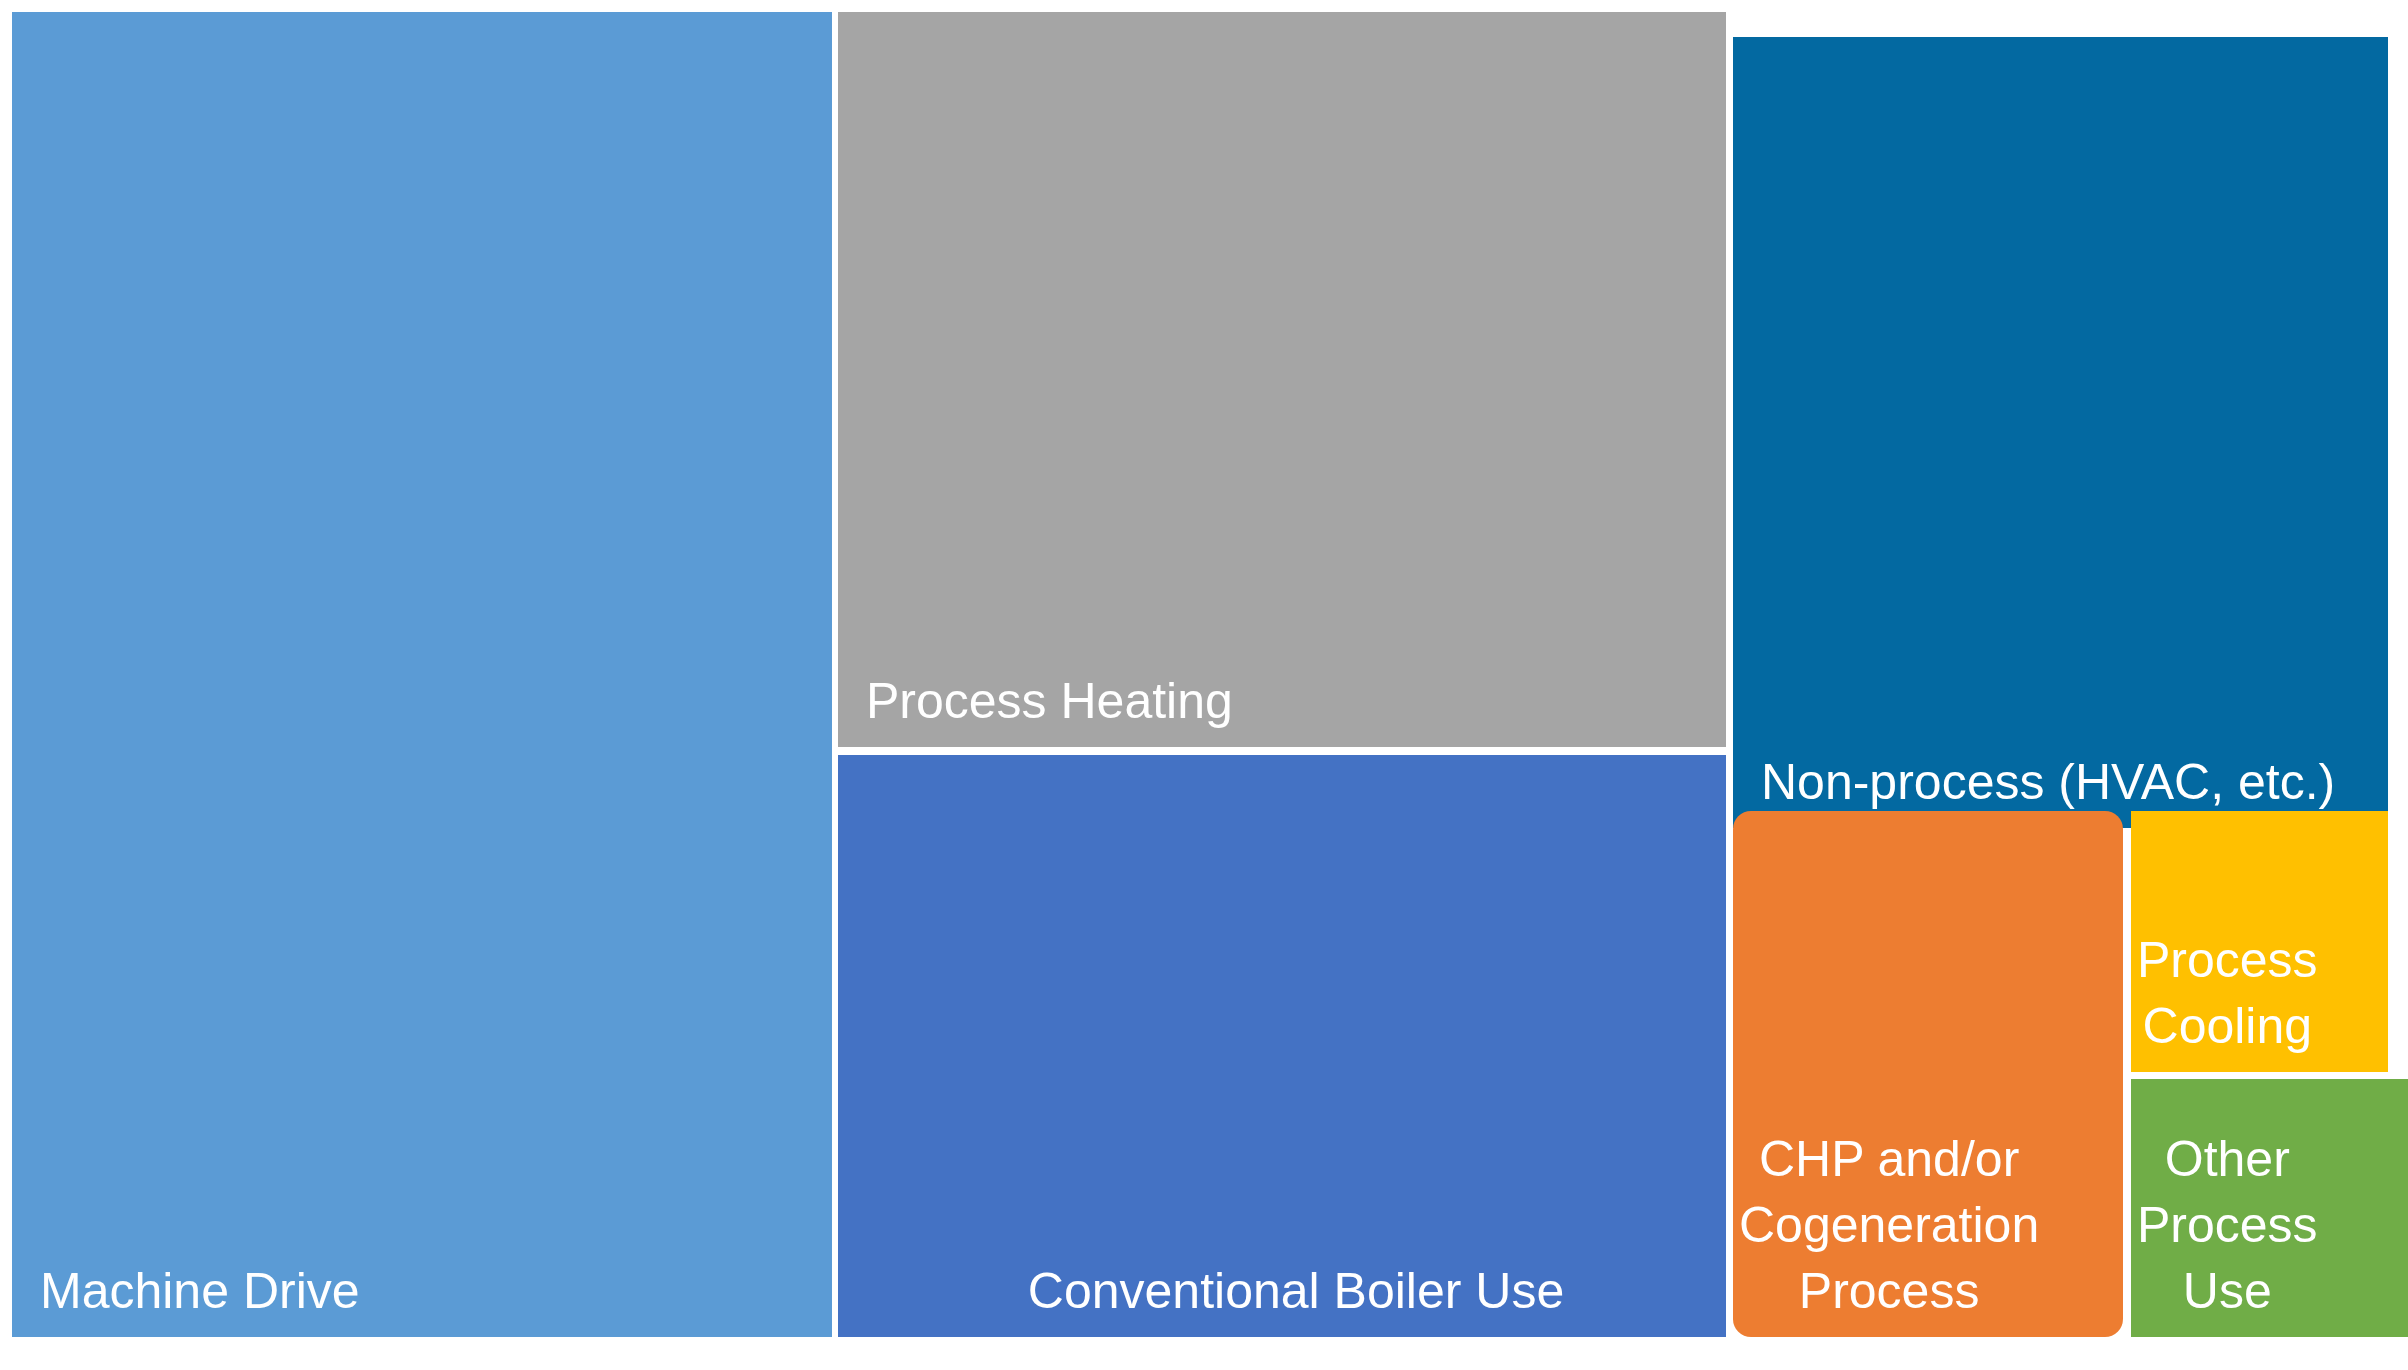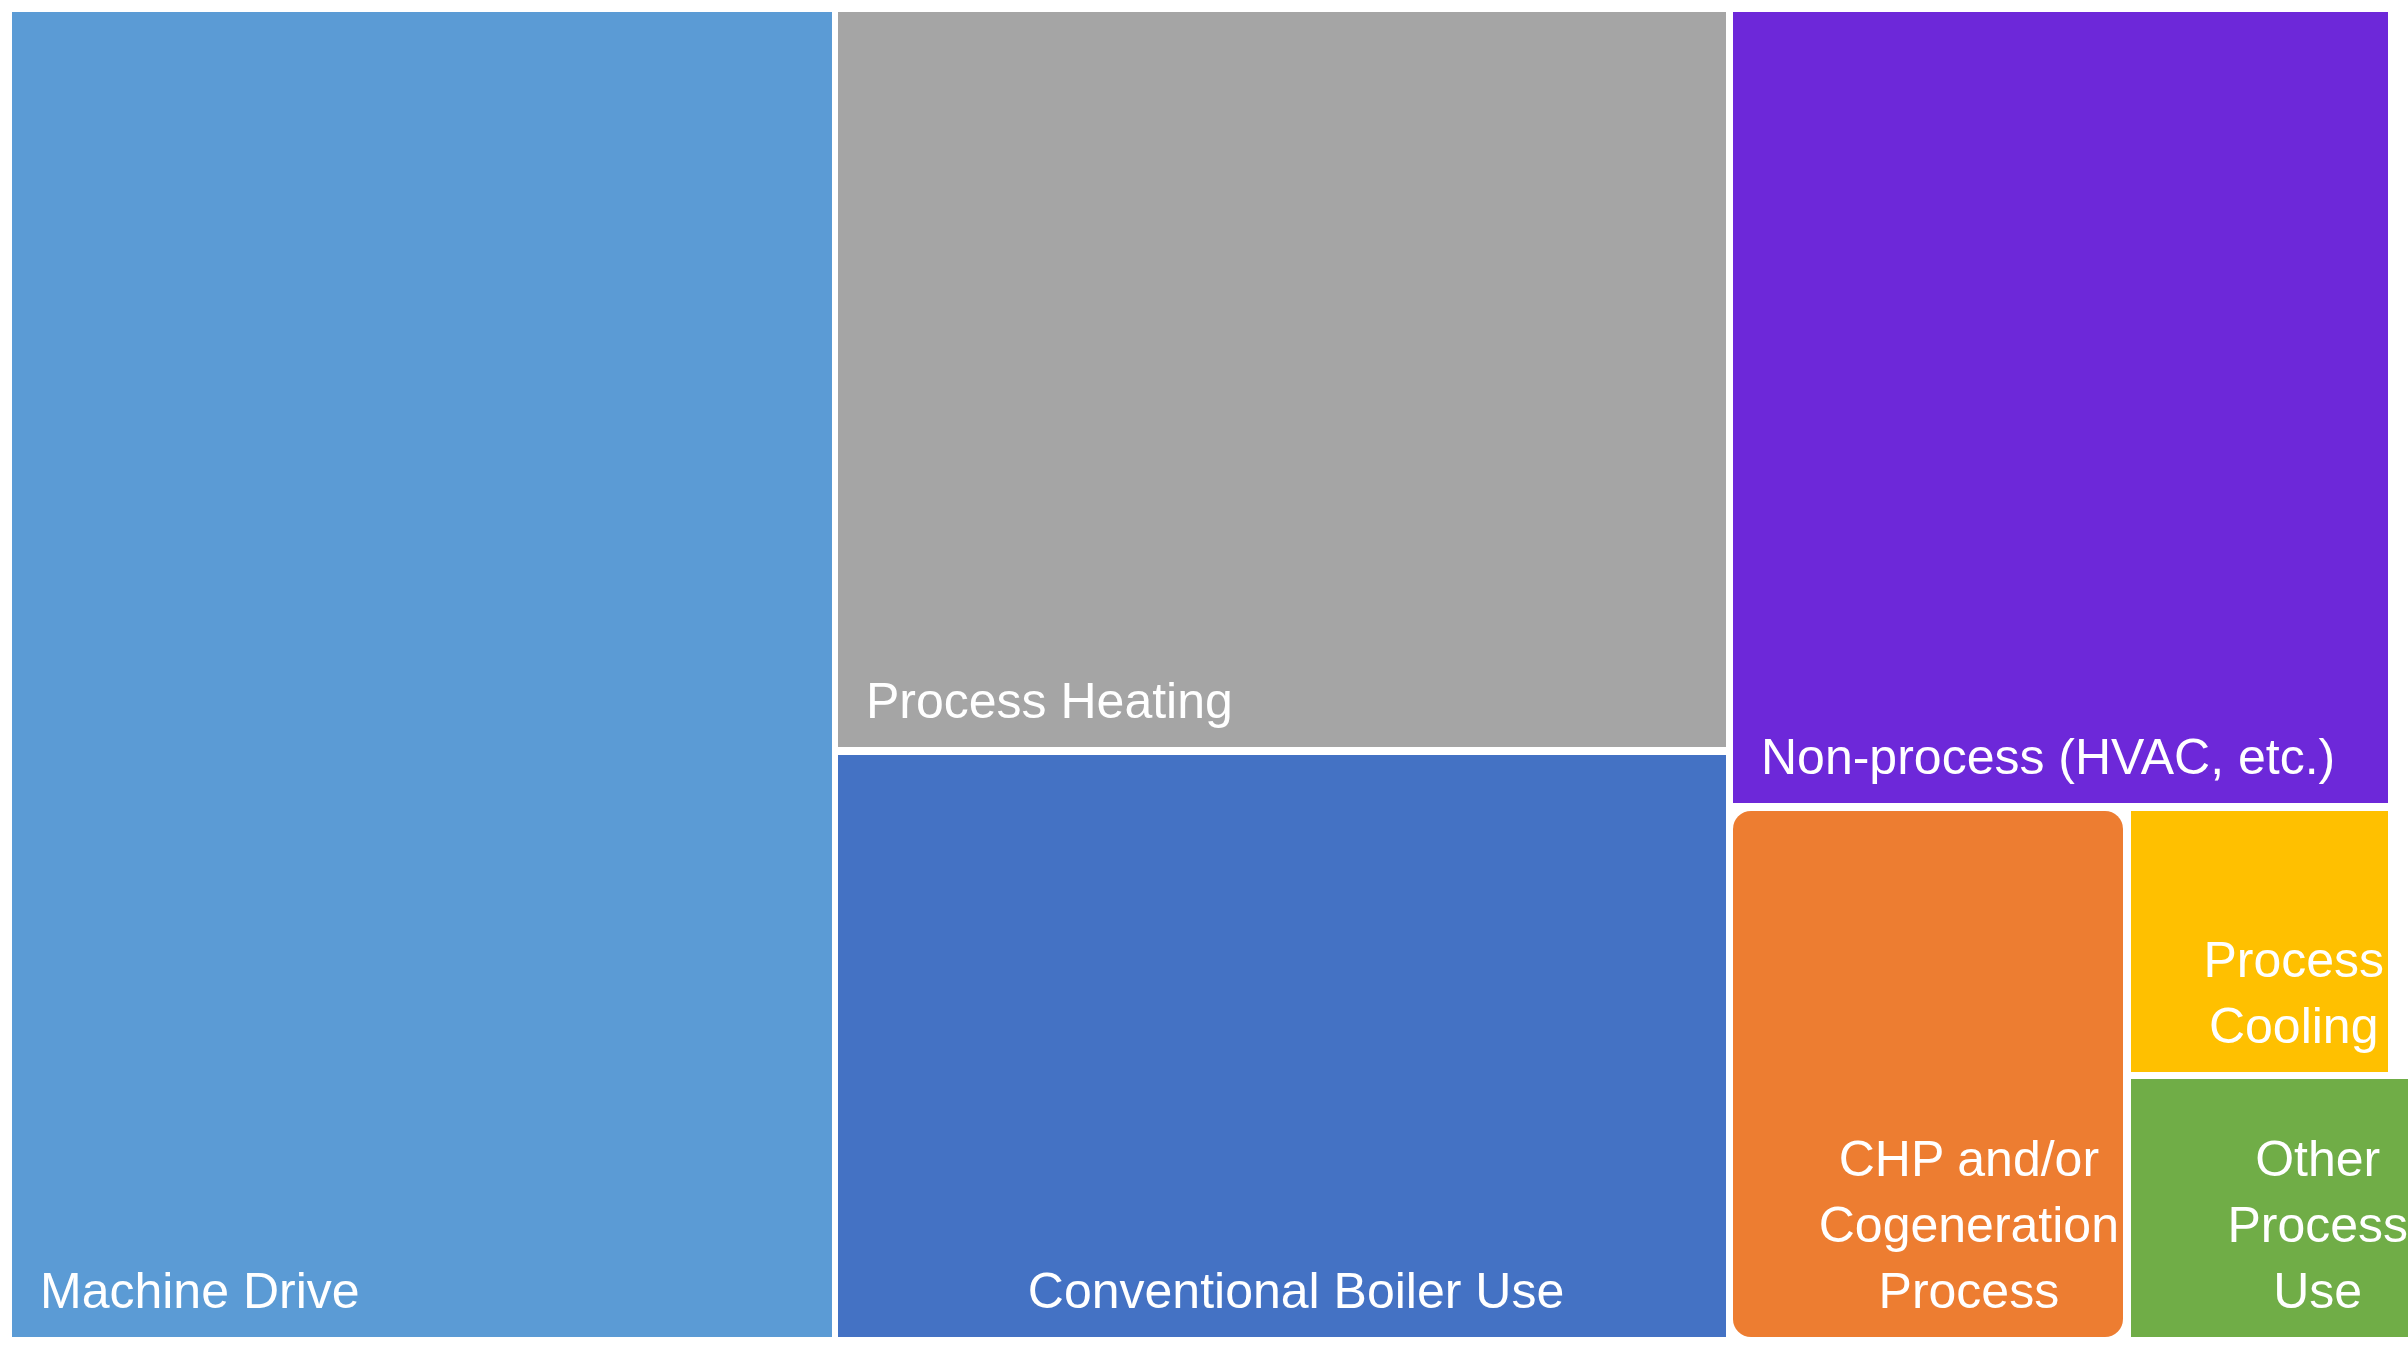--- a/index.html
+++ b/index.html
@@ -31,21 +31,21 @@
     line-height: 1.32;
     white-space: pre-line;       
     font-weight: 400;
   }
   .tile.wide {
     justify-content: flex-start;
     padding: 0 0 13px 28px;
     text-align: left;
   }
   .tile.narrow {
-    justify-content: flex-end;
+    justify-content: flex-start;
     padding: 0 4px 13px 6px;
     text-align: center;
   }
   
   #t-machine-drive      { left: 12px;   top: 12px;   width: 820px; height: 1325px; }
   #t-process-heating    { left: 838px;  top: 12px;   width: 888px; height: 735px;  }
   #t-conventional-boiler{ left: 838px;  top: 755px;  width: 888px; height: 582px;  }
   #t-non-process        { left: 1733px; top: 12px;   width: 655px; height: 791px;  }
   #t-chp                { left: 1733px; top: 811px;  width: 390px; height: 526px; border-radius: 18px;  }
   #t-process-cooling    { left: 2131px; top: 811px;  width: 257px; height: 261px;  }
@@ -61,21 +61,21 @@
   </div>
 
   <div class="tile wide" id="t-machine-drive" style="background-color: rgb(91, 155, 213);">
     <span class="lbl">Machine Drive</span>
   </div>
 
   <div class="tile wide" id="t-conventional-boiler" style="background-color: rgb(68, 114, 196); justify-content: center;">
     <span class="lbl">Conventional Boiler Use</span>
   </div>
 
-  <div class="tile wide" id="t-non-process" style="background-color: #6d28d9;">
+  <div class="tile wide" id="t-non-process" style="background-color: #0369a1; margin-top: 25px;">
     <span class="lbl">Non-process (HVAC, etc.)</span>
   </div>
 
   <div class="tile narrow" id="t-chp" style="background-color: rgb(237, 125, 49);">
     <span class="lbl">CHP and/or
 Cogeneration
 Process</span>
   </div>
 
   <div class="tile narrow" id="t-process-cooling" style="background-color: rgb(255, 192, 0);">

